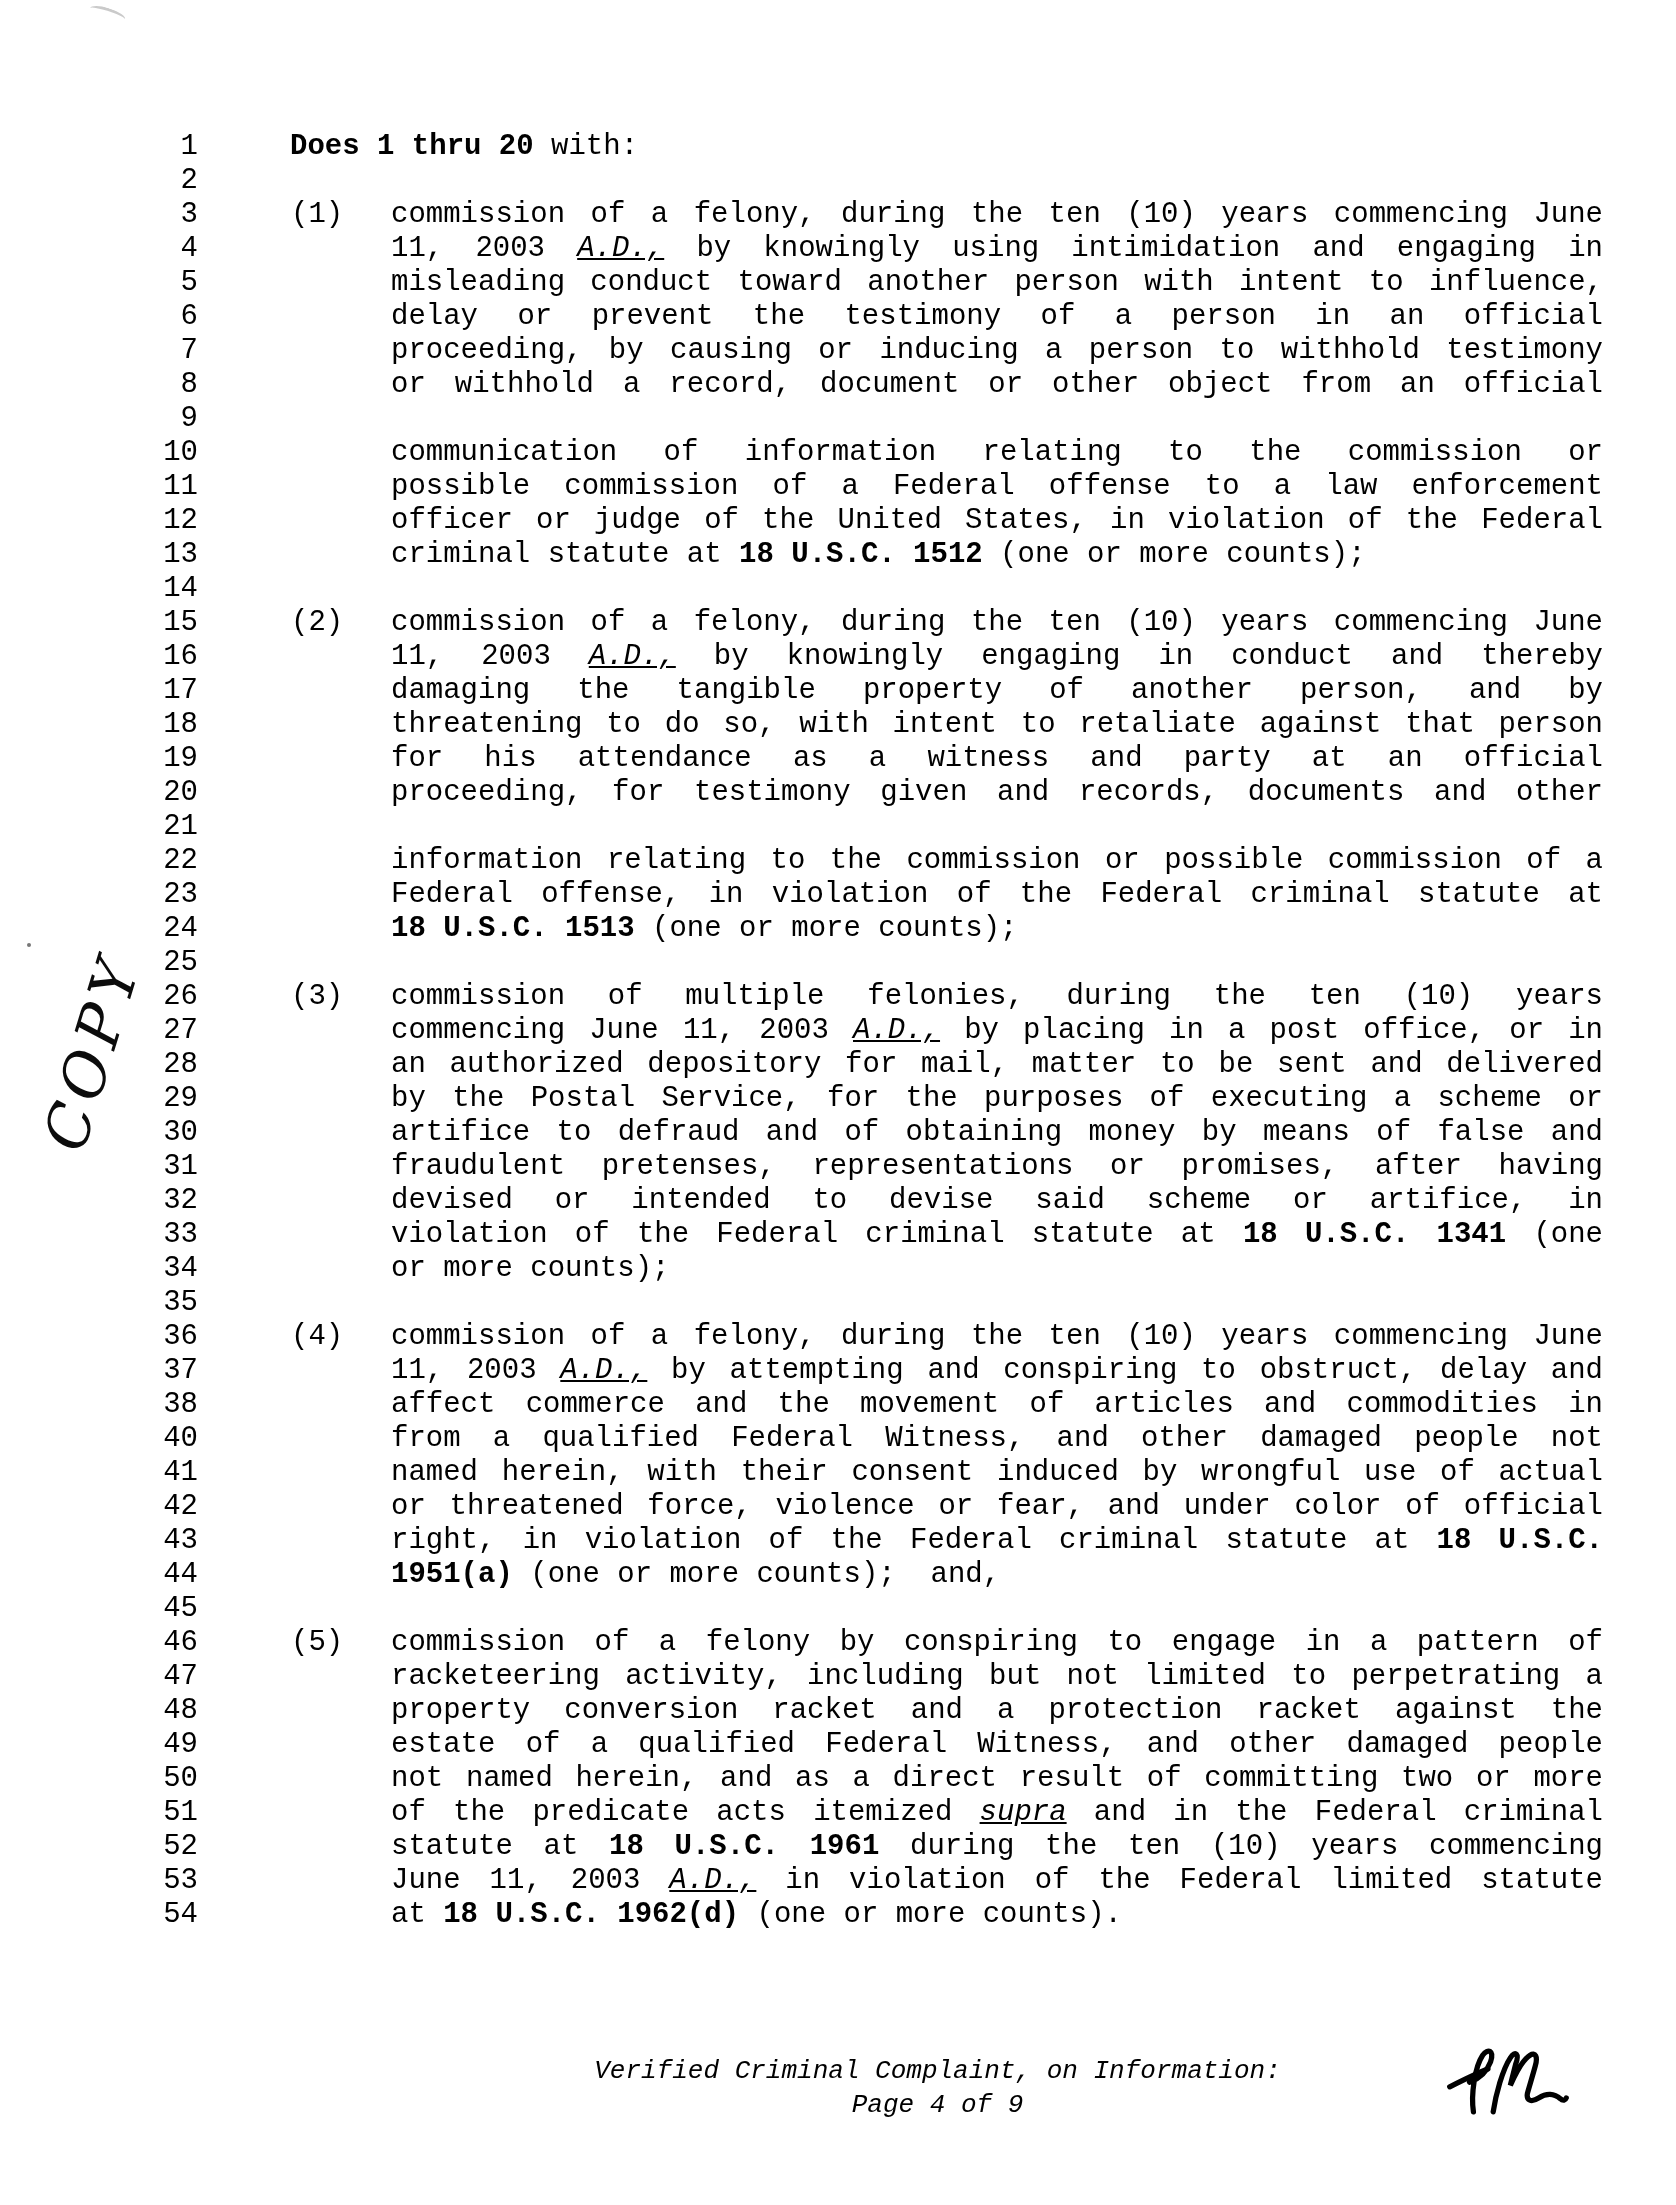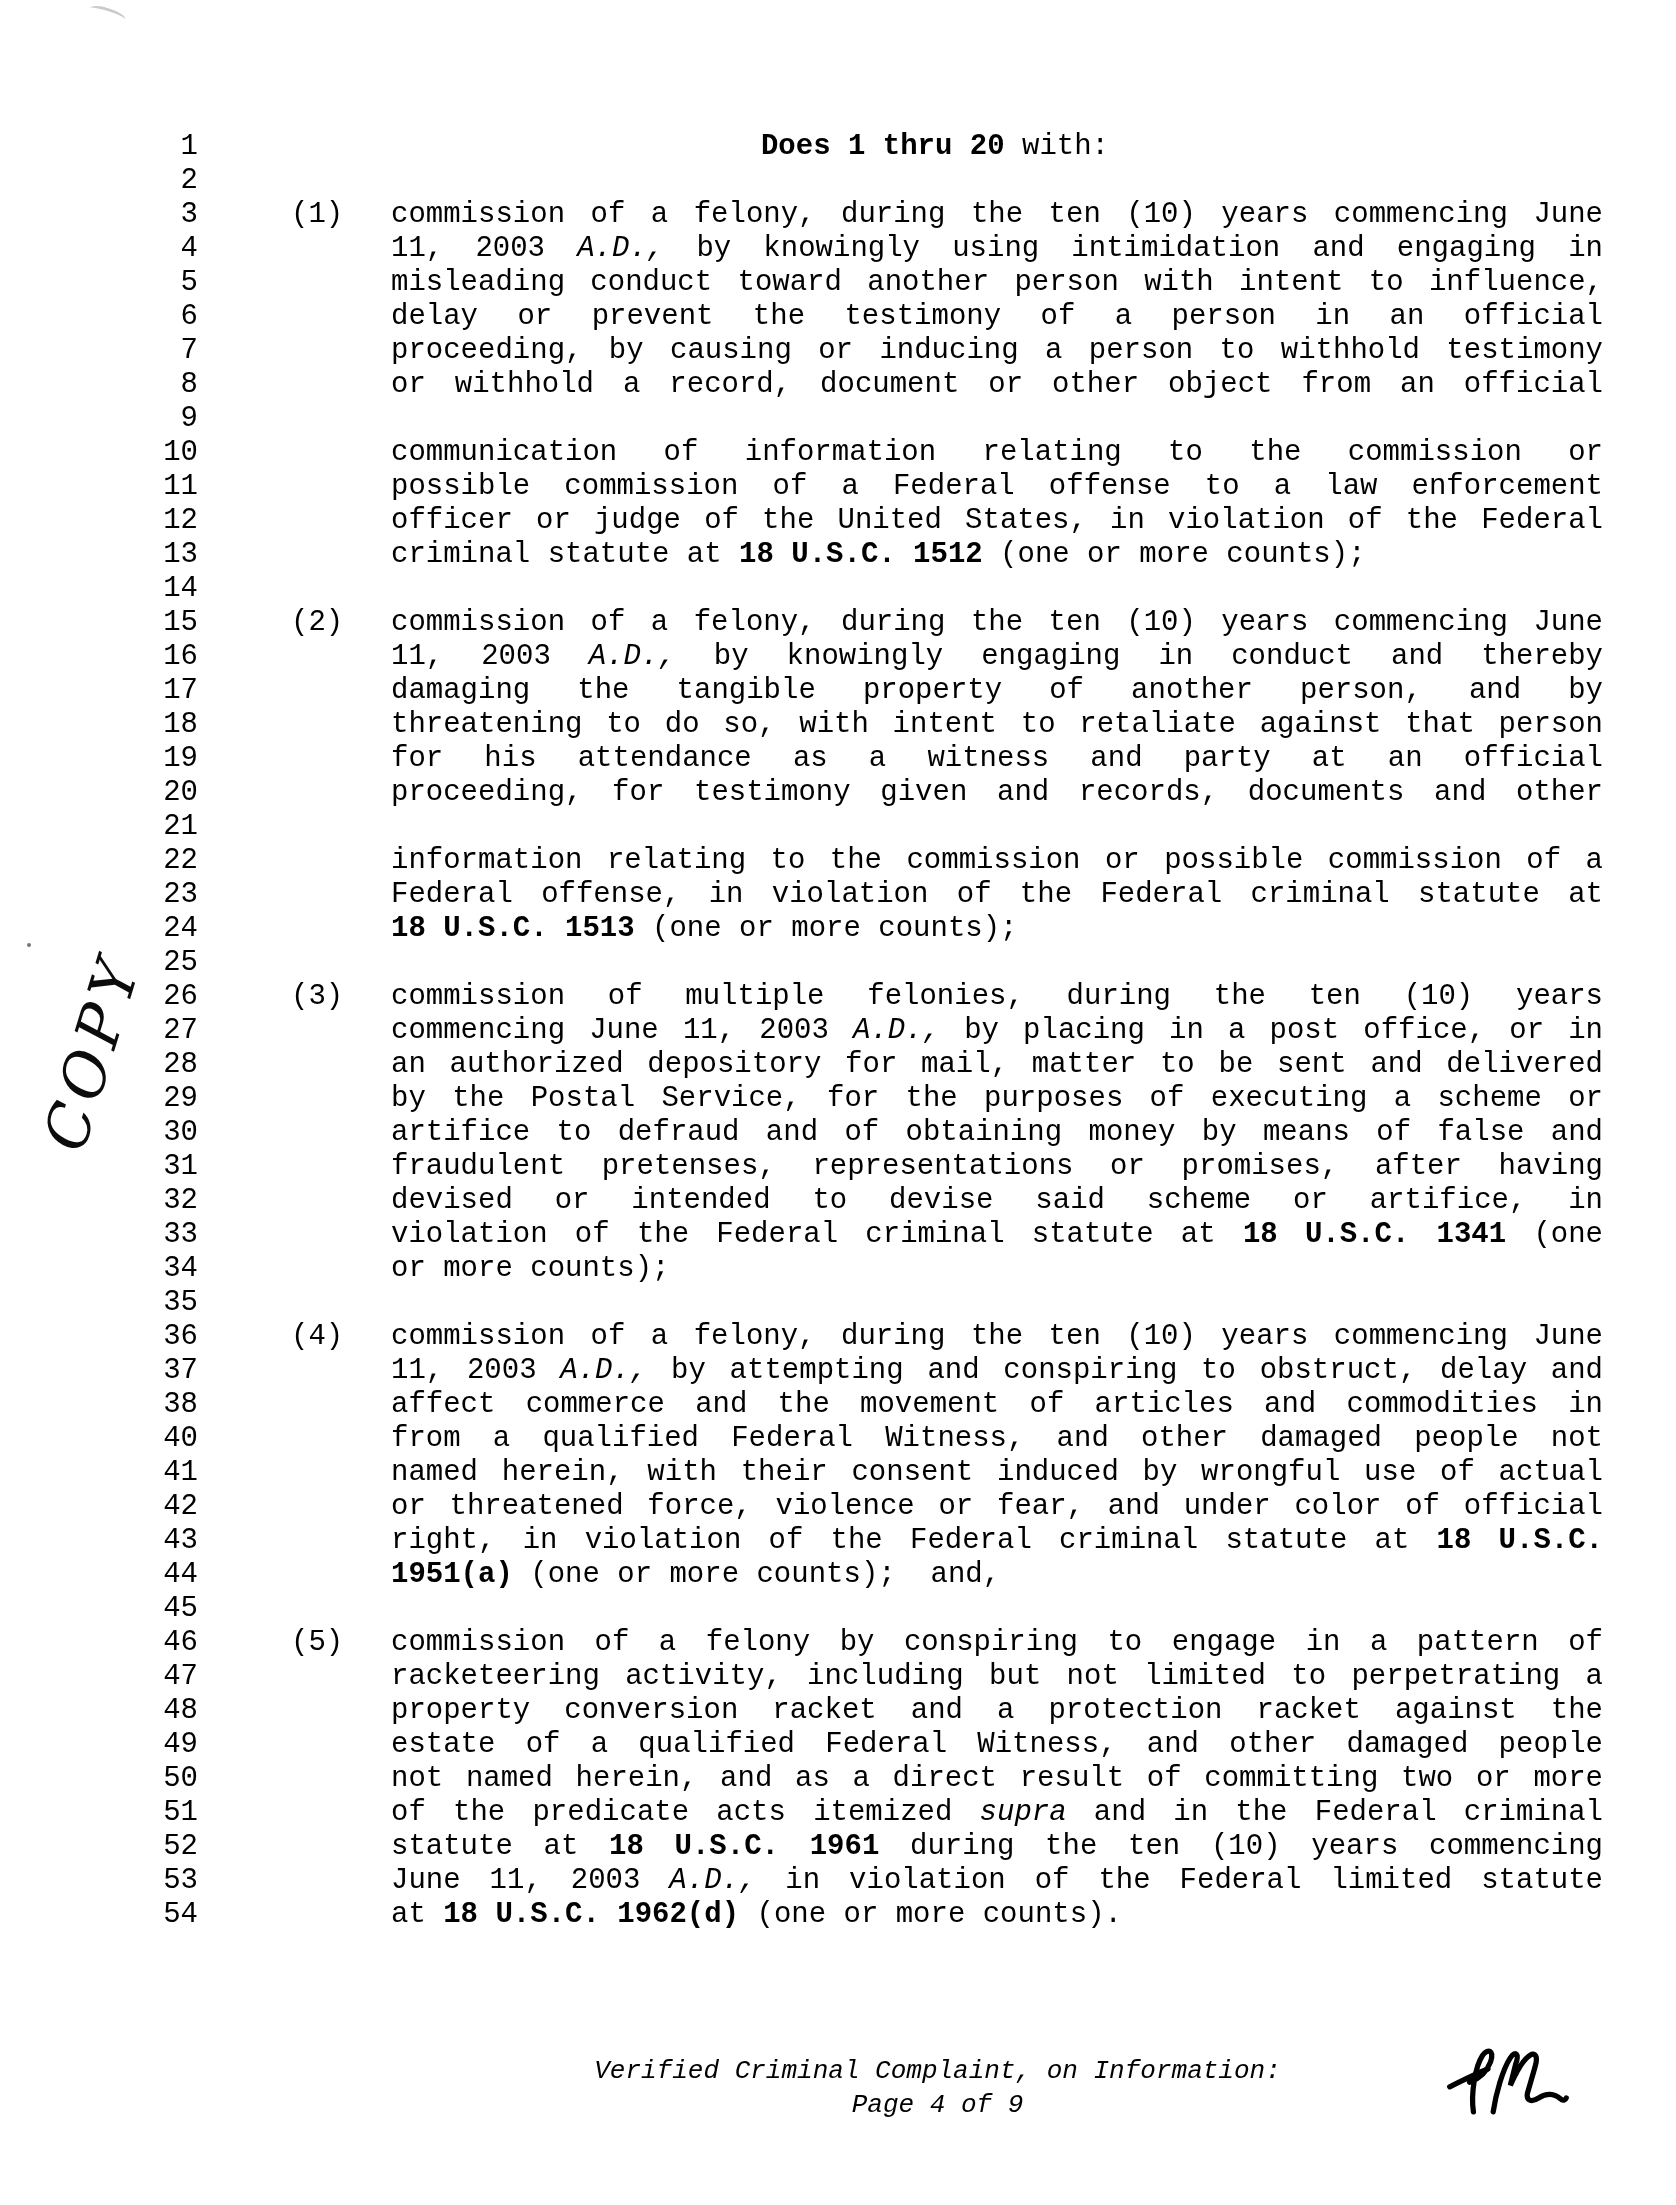--- a/index.html
+++ b/index.html
@@ -21,24 +21,24 @@
   .line{position:relative;height:34px;white-space:nowrap;}
   .num{
     position:absolute;left:132px;width:66px;
     text-align:right;display:inline-block;
   }
   .marker{position:absolute;left:291px;}
   .txt{
     position:absolute;left:391px;width:1212px;
     white-space:normal;overflow:hidden;height:34px;
   }
-  .txt.full{left:279px;width:1312px;text-align:center;}
+  .txt.full{left:290px;width:1312px;}
   .jl{text-align:justify;text-align-last:justify;-moz-text-align-last:justify;text-justify:inter-word;}
   .b{font-weight:bold;}
-  .i{font-style:italic;}
+  .i{font-style:italic;text-decoration:underline;}
   .footer{
     position:absolute;left:395px;top:2034px;width:1085px;
     text-align:center;font-style:italic;
     font-size:26px;line-height:34px;margin-top:20px;
   }
   .stamp{
     position:absolute;left:-13px;top:1019px;width:210px;height:66px;
     transform:rotate(-73deg);
     font-family:"DejaVu Serif","Liberation Serif",serif;
     font-style:italic;

